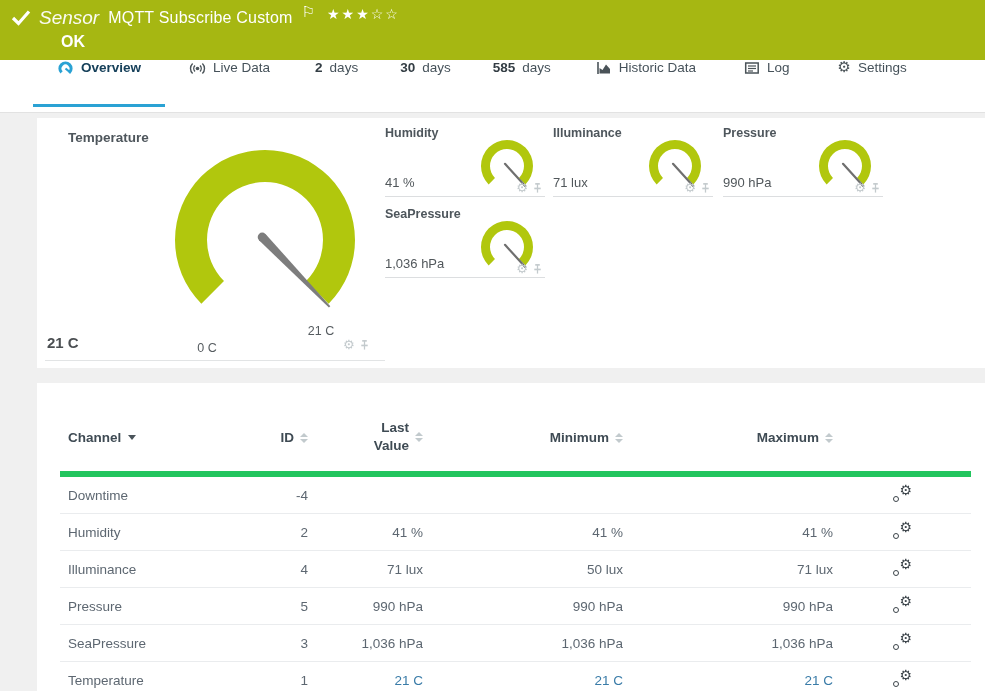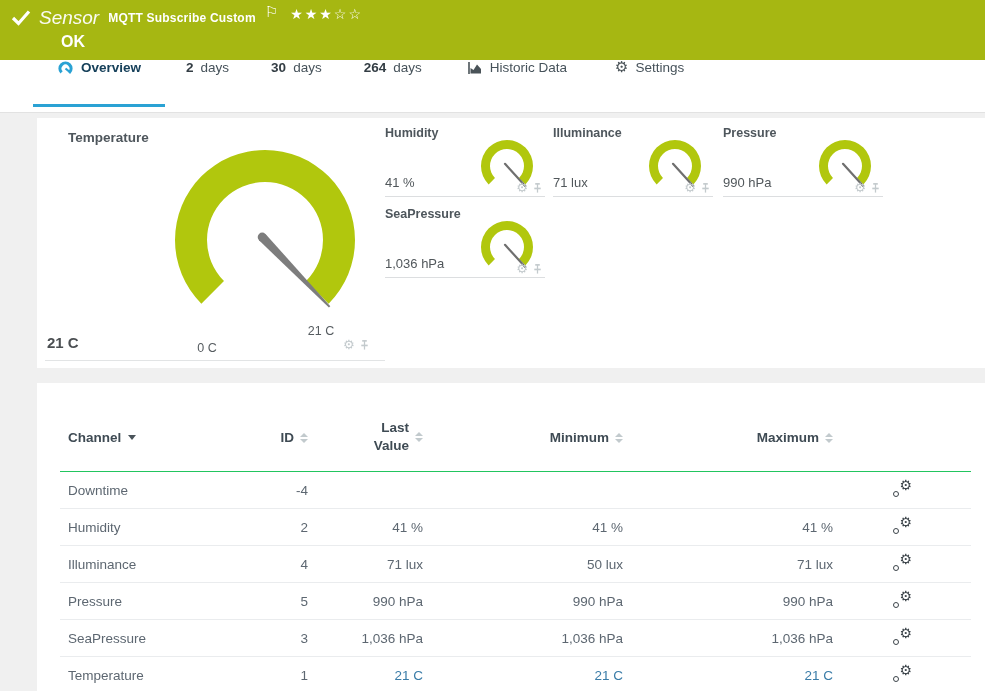--- a/index.html
+++ b/index.html
@@ -7,21 +7,21 @@
     width:985px;height:691px;overflow:hidden;position:relative;
     background:#f0f0f0;
     font-family:"Liberation Sans",sans-serif;
     -webkit-font-smoothing:antialiased;
   }
   
   .statusbar{position:absolute;top:0;left:0;width:100%;height:76px;background:var(--status-bg,#a6b712)}
   .titlerow{position:absolute;left:10px;top:7px;display:flex;align-items:center;color:#fff}
   .check{margin-right:7px;display:flex}
   .kind{font-style:italic;font-size:19px;margin-right:9px;font-weight:400;opacity:.95}
-  .stitle{font-size:12px;font-weight:700;letter-spacing:.2px}
+  .stitle{font-size:16px;font-weight:400;letter-spacing:.2px}
   .flag{font-size:15px;margin-left:9px;transform:translateY(-6px);font-family:"DejaVu Sans",sans-serif;cursor:pointer}
   .stars{font-size:14px;letter-spacing:2px;margin-left:12px;transform:translateY(-4px);font-family:"DejaVu Sans",sans-serif;cursor:pointer}
   .status-ok{position:absolute;left:61px;top:33px;color:#fff;font-size:16px;font-weight:700}
   
   .tabbar{position:absolute;top:60px;left:0;width:100%;height:53px;background:#fff;display:flex;
     align-items:stretch;padding-left:33px;box-sizing:border-box;border-bottom:1px solid #e2e2e2;white-space:nowrap}
   .tab{position:relative;display:flex;align-items:flex-start;gap:7px;padding:0 24px;font-size:13.5px;color:#46525a;cursor:pointer}
   .tab.days{padding:0 21px}
   .tab .num{font-weight:700;color:#333d44}
   .tab.active .tlabel{font-weight:700;color:#16405a}
@@ -52,21 +52,21 @@
   .ppin{display:flex;cursor:pointer}
   
   table{border-collapse:collapse;margin:20px 0 0 23px;width:903px;table-layout:fixed;font-size:13.5px}
   th{height:68px;vertical-align:middle;font-weight:700;color:#3f4b54;text-align:right;padding:0}
   th.col-channel{text-align:left;padding-left:8px;width:185px}
   th.col-id{width:55px}
   th.col-last{width:115px}
   th.col-min{width:200px}
   th.col-max{width:210px}
   th.col-gear{width:138px}
-  thead tr{border-bottom:1px solid #22c55e}
+  thead tr{border-bottom:6px solid #22c55e}
   .wraplabel{display:inline-block;width:42px;line-height:1.35;vertical-align:middle}
   .sort{display:inline-flex;flex-direction:column;gap:2px;margin-left:6px;vertical-align:middle}
   .sort i{width:0;height:0;border-left:4px solid transparent;border-right:4px solid transparent;display:block}
   .sort .up{border-bottom:4px solid #c2cacd}
   .sort .dn{border-top:4px solid #c2cacd}
   .caret{display:inline-block;width:0;height:0;border-left:4.5px solid transparent;border-right:4.5px solid transparent;
     border-top:5px solid #4a545a;margin-left:7px;vertical-align:middle}
   td{height:36px;padding:0;color:#5d6771;text-align:right}
   td.c-channel{text-align:left;padding-left:8px;cursor:pointer}
   td.c-gear{text-align:center}
@@ -99,44 +99,69 @@
     <div class="tab active">
     <span class="ticon">
         <svg width="17" height="17" viewBox="0 0 16 16">
           <circle cx="8" cy="8" r="5.2" fill="none" stroke="#2aa2d4" stroke-width="3" stroke-dasharray="24.5 8.2" transform="rotate(135 8 8)"></circle>
           <line x1="8" y1="8" x2="12.2" y2="11.4" stroke="#2aa2d4" stroke-width="2"></line>
         </svg>
       </span>
 
     <span class="tlabel">Overview</span>
   </div>
+    <div class="tab">
+    <span class="ticon">
+        <svg width="17" height="17" viewBox="0 0 16 16" stroke="#4a5358" fill="none">
+          <circle cx="8" cy="8" r="1.7" fill="#4a5358" stroke="none"></circle>
+          <path d="M5.6 5.2 A4.1 4.1 0 0 0 5.6 10.8" stroke-width="1.3"></path>
+          <path d="M3.4 3.2 A6.8 6.8 0 0 0 3.4 12.8" stroke-width="1.3"></path>
+          <path d="M10.4 5.2 A4.1 4.1 0 0 1 10.4 10.8" stroke-width="1.3"></path>
+          <path d="M12.6 3.2 A6.8 6.8 0 0 1 12.6 12.8" stroke-width="1.3"></path>
+        </svg>
+      </span>
+
+    <span class="tlabel">Live Data</span>
+  </div>
     <div class="tab days">
 
     <span class="num">2</span>
     <span class="tlabel">days</span>
   </div>
     <div class="tab days">
 
     <span class="num">30</span>
     <span class="tlabel">days</span>
   </div>
     <div class="tab days">
 
-    <span class="num">264</span>
+    <span class="num">585</span>
     <span class="tlabel">days</span>
   </div>
     <div class="tab">
     <span class="ticon">
         <svg width="16" height="16" viewBox="0 0 16 16">
           <line x1="2" y1="2" x2="2" y2="14" stroke="#4a5358" stroke-width="1.6"></line>
           <polygon points="3.5,13.5 3.5,8 6.5,10 10,4.5 14,9 14,13.5" fill="#4a5358"></polygon>
         </svg>
       </span>
 
     <span class="tlabel">Historic Data</span>
+  </div>
+    <div class="tab">
+    <span class="ticon">
+        <svg width="16" height="16" viewBox="0 0 16 16" fill="none" stroke="#4a5358">
+          <rect x="1.7" y="3" width="12.5" height="10" stroke-width="1.5"></rect>
+          <line x1="4" y1="6" x2="12" y2="6" stroke-width="1.2"></line>
+          <line x1="4" y1="8.5" x2="12" y2="8.5" stroke-width="1.2"></line>
+          <line x1="4" y1="11" x2="9" y2="11" stroke-width="1.2"></line>
+        </svg>
+      </span>
+
+    <span class="tlabel">Log</span>
   </div>
     <div class="tab">
     <span class="ticon">
         <span class="tgear">⚙</span>
       </span>
 
     <span class="tlabel">Settings</span>
   </div>
   </div>
 

